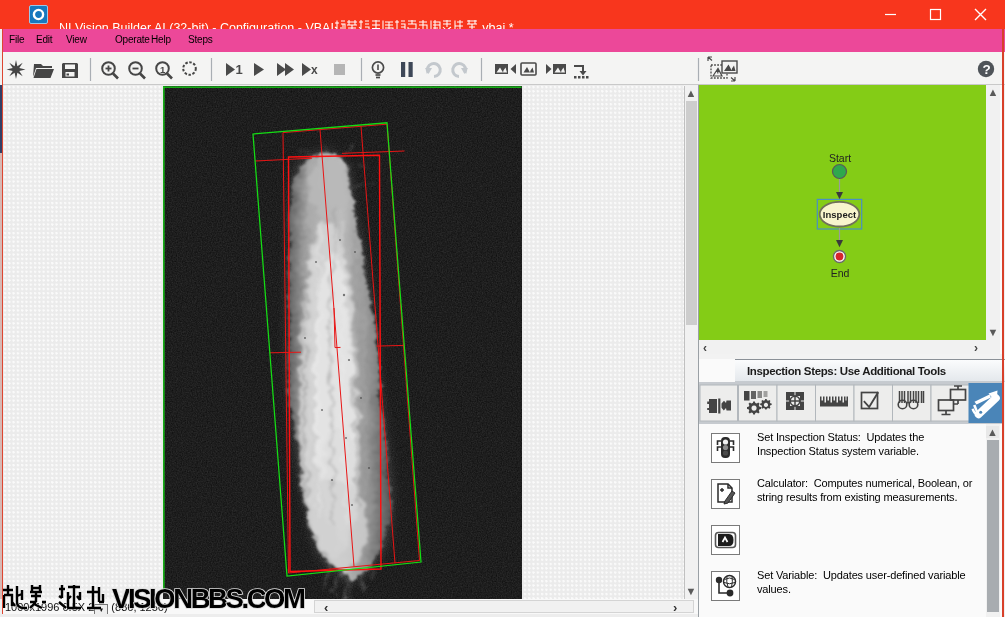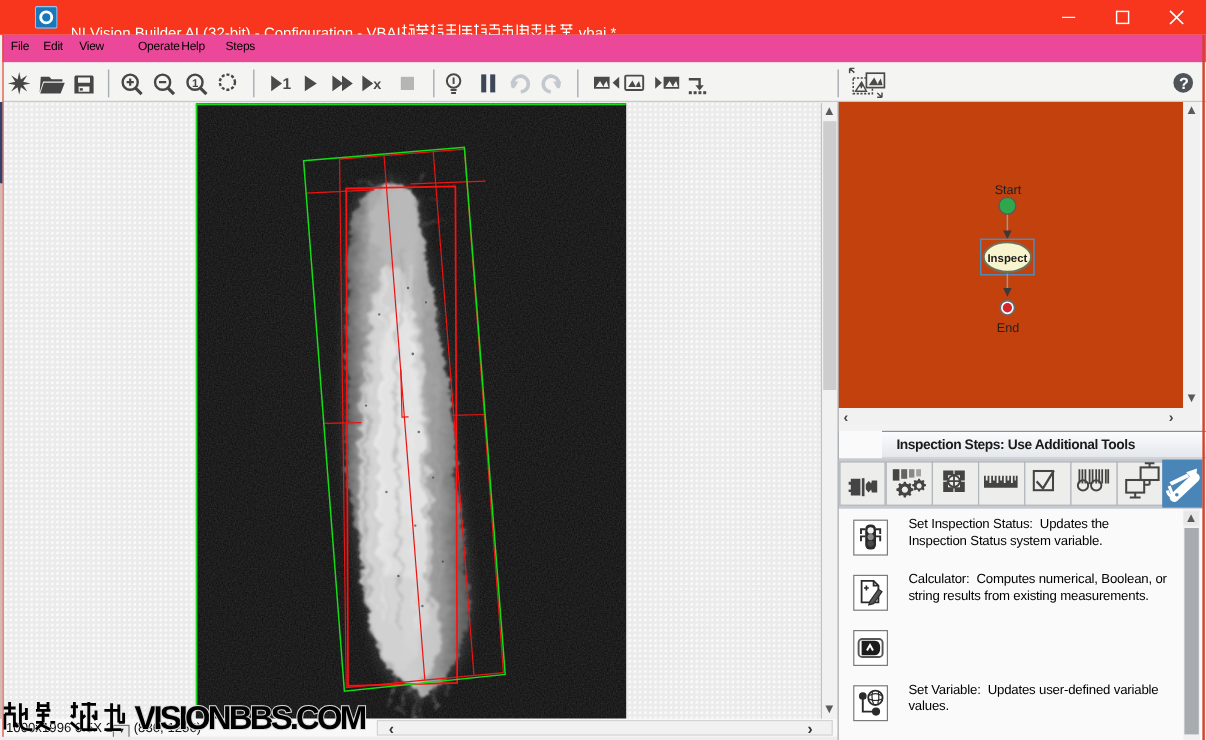--- a/index.html
+++ b/index.html
@@ -18,21 +18,21 @@
 #viewportgrid{left:3px;top:85px;width:681px;height:514px;background-color:#ebebeb;background-image:radial-gradient(circle at 2px 2px,#fafafa 1.1px,rgba(0,0,0,0) 1.3px);background-size:4.3px 4.3px;}
 #statusrow{left:3px;top:599px;width:695px;height:15px;background:#f8f8f8;}
 #statustext{left:2px;top:2px;font-size:11px;color:#111;white-space:nowrap;}
 #bottomstrip{left:0px;top:614px;width:1005px;height:3px;background:#ededed;}
 
 .sbtrack{background:#f1f1f1;}
 .sbthumb{background:#cdcdcd;}
 .arrowglyph{color:#5a5a5a;font-size:11px;line-height:13px;text-align:center;}
 
 #rpanel{left:698px;top:85px;width:304px;height:532px;background:#fafafa;border-left:1px solid #9aa0a5;box-sizing:border-box;}
-#diagram{left:699px;top:85px;width:287px;height:255px;background:#c2410c;text-align:right;}
+#diagram{left:699px;top:85px;width:287px;height:255px;background:#84cc16;text-align:right;}
 #stepsheader{left:735px;top:359px;width:303px;height:23px;background:linear-gradient(#fbfcfd,#e4e8ec);border-top:1px solid #8a9097;border-bottom:1px solid #c6cbd0;box-sizing:border-box;}
 #stepsheader div{position:absolute;left:12px;top:5px;font-size:11.5px;letter-spacing:-0.35px;font-weight:bold;color:#1b1b1b;}
 #tabrow{left:699px;top:382px;width:303px;height:42px;background:#c7cbd0;}
 #toollist{left:699px;top:424px;width:287px;height:210px;background:#fafafa;}
 .titem{position:absolute;font-size:11px;letter-spacing:-0.15px;color:#000;line-height:14px;white-space:nowrap;}
 .ticon{position:absolute;left:12px;width:27px;height:28px;background:#fff;border:1px solid #7a7a7a;}
 
 #lborder{left:1.5px;top:29px;width:1.8px;height:585px;background:#dd4631;}
 #rborder{left:1001.5px;top:29px;width:2px;height:588px;background:#d8402a;}
 </style>

